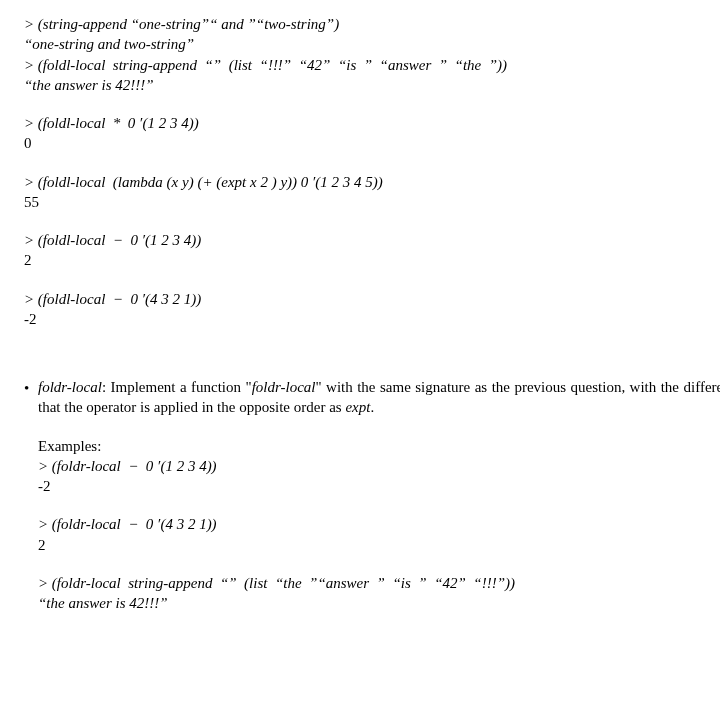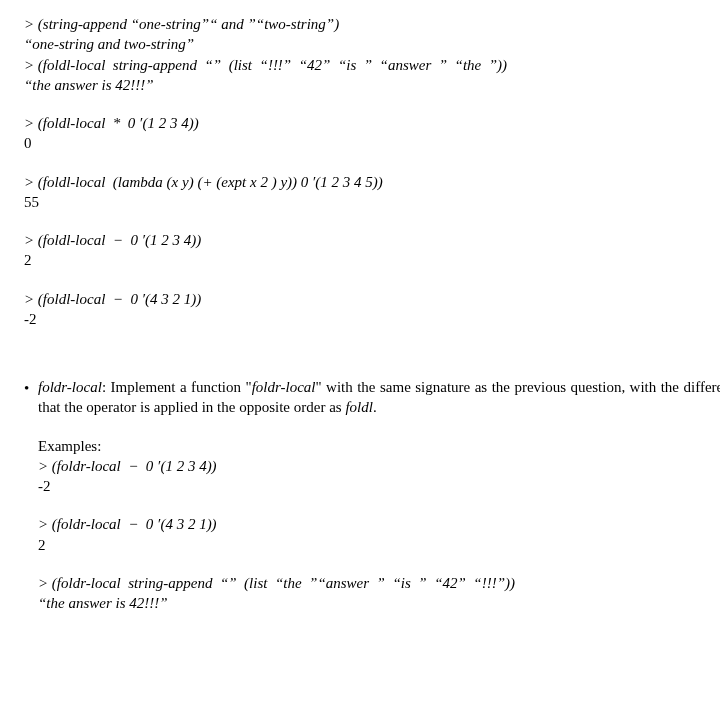--- a/index.html
+++ b/index.html
@@ -80,21 +80,21 @@
 <div class="block">
   <div class="line italic">&gt; (foldl-local  −  0 ′(4 3 2 1))</div>
   <div class="line result">-2</div>
 </div>
 
 <div class="section-break"></div>
 
 <div class="bullet-row">
   <div class="bullet">•</div>
   <div class="bullet-body">
-    <span class="italic">foldr-local</span><span>:  Implement a function "</span><span class="italic">foldr-local</span><span>" with the same signature as the previous question, with the difference that the operator is applied in the opposite order as </span><span class="italic">foldl</span><span>.</span>
+    <span class="italic">foldr-local</span><span>:  Implement a function "</span><span class="italic">foldr-local</span><span>" with the same signature as the previous question, with the difference that the operator is applied in the opposite order as </span><span class="italic">expt</span><span>.</span>
   </div>
 </div>
 
 <div class="indent">
   <div class="examples-label">Examples:</div>
 
   <div class="block" style="margin-bottom:18px; margin-top:0;">
     <div class="line italic">&gt; (foldr-local  −  0 ′(1 2 3 4))</div>
     <div class="line result">-2</div>
   </div>

